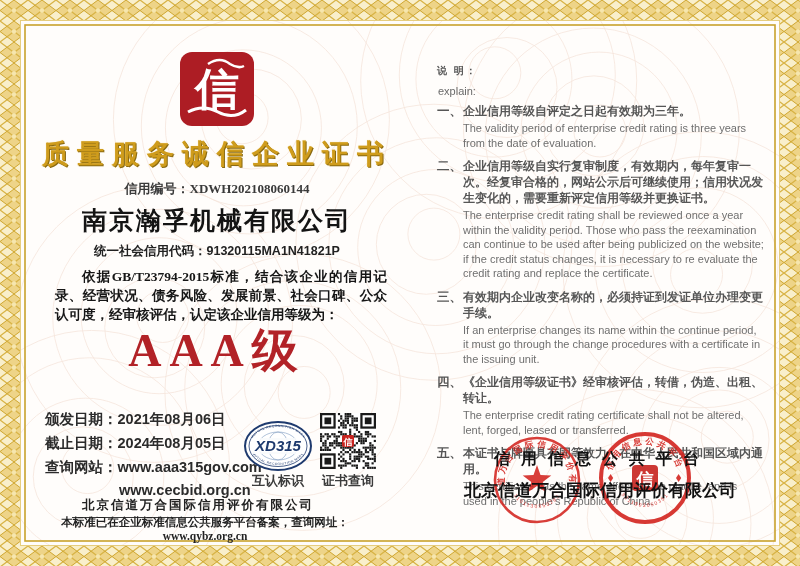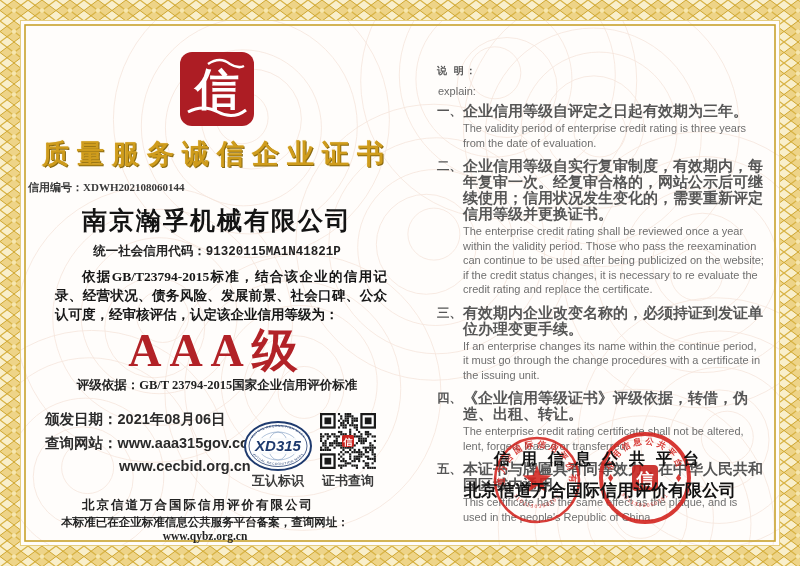--- a/index.html
+++ b/index.html
@@ -7,26 +7,26 @@
         font-family:"Liberation Sans",sans-serif;}
   .abs{position:absolute;}
   svg{display:block;}
   .bgsvg{position:absolute;left:0;top:0;z-index:0;}
   .layer{position:absolute;left:0;top:0;width:800px;height:566px;z-index:2;}
 
   
   .title{left:28px;top:136px;width:378px;text-align:center;font-size:27px;font-weight:bold;
          letter-spacing:8px;color:#cf9c1c;text-shadow:1px 1px 0 #8a6a12, 0 0 1px #e7c873;
          font-family:"Liberation Sans",sans-serif;white-space:nowrap;}
-  .creditno{left:28px;top:180px;width:378px;text-align:left;font-size:11px;font-weight:bold;
+  .creditno{left:28px;top:180px;width:378px;text-align:center;font-size:13px;font-weight:bold;
             color:#3a3a3a;font-family:"Liberation Serif",serif;}
   .company{left:28px;top:204px;width:378px;text-align:center;font-size:25px;font-weight:bold;
            letter-spacing:2px;color:#141414;font-family:"Liberation Serif",serif;}
   .uscc{left:28px;top:243px;width:378px;text-align:center;font-size:12.5px;font-weight:bold;
-        color:#222;font-family:Liberation Mono, monospace;}
+        color:#222;font-family:Liberation Sans, sans-serif;}
   .para{left:55px;top:267px;width:332px;font-size:13.5px;font-weight:600;line-height:19px;
         color:#161616;text-align:justify;text-indent:2em;font-family:"Liberation Serif",serif;}
   .grade{left:28px;top:320px;width:378px;text-align:center;font-size:46px;font-weight:bold;
          letter-spacing:8px;color:#b22227;font-family:"Liberation Serif",serif;}
   .basis{left:28px;top:377px;width:378px;text-align:center;font-size:12.5px;font-weight:bold;
          color:#222;font-family:"Liberation Serif",serif;}
   .dates{left:45px;top:410px;width:230px;font-size:14.5px;font-weight:bold;color:#2b2b2b;}
   .dates .row{margin-bottom:5px;white-space:nowrap;}
   .dates .row.indent{padding-left:74px;}
   .badgelabel{top:472px;width:70px;text-align:center;font-size:13px;font-weight:bold;color:#3c3c3c;}
@@ -37,21 +37,21 @@
   .footnote{left:50px;top:515px;width:310px;text-align:center;font-size:11.5px;font-weight:bold;
             color:#222;font-family:"Liberation Serif",serif;}
 
   
   .exp-head{left:437px;top:64px;font-size:10px;font-weight:bold;color:#565656;letter-spacing:2px;}
   .exp-head-en{left:438px;top:85px;font-size:11px;color:#6a6a6a;}
   .exp-items{left:437px;top:103px;width:327px;}
   .exp-item{display:flex;margin-bottom:8px;}
   .exp-num{width:26px;flex:none;font-size:12.5px;font-weight:bold;color:#565656;line-height:16px;}
   .exp-body{flex:1;}
-  .exp-cn{font-size:15px;font-weight:bold;color:#565656;line-height:16px;}
+  .exp-cn{font-size:12px;font-weight:bold;color:#565656;line-height:16px;}
   .exp-en{font-size:11px;color:#6f6f6f;line-height:14.5px;margin-top:2px;}
 
   
   .stamp-line1{left:462px;top:449px;width:280px;text-align:center;font-size:16px;font-weight:bold;
                color:#111;letter-spacing:11px;font-family:"Liberation Serif",serif;z-index:3;white-space:nowrap;}
   .stamp-line2{left:450px;top:479px;width:300px;text-align:center;font-size:17px;font-weight:bold;
                color:#111;font-family:"Liberation Serif",serif;z-index:3;white-space:nowrap;}
   .sealsvg{z-index:1;}
   .sealring{font-size:8.5px;font-weight:bold;fill:#d3241f;letter-spacing:3px;
             font-family:"Liberation Serif",serif;}
@@ -153,25 +153,27 @@
     <div class="abs company">南京瀚孚机械有限公司</div>
 
     <div class="abs uscc">
       <span>统一社会信用代码：</span><span>91320115MA1N41821P</span>
     </div>
 
     <div class="abs para">依据GB/T23794-2015标准，结合该企业的信用记录、经营状况、债务风险、发展前景、社会口碑、公众认可度，经审核评估，认定该企业信用等级为：</div>
 
     <div class="abs grade">AAA级</div>
 
-    <div class="abs basis">评级依据：GB/T 23794-2015国家企业信用评价标准</div>
 
     <div class="abs dates">
       <div class="row">
         <span>颁发日期：</span><span>2021年08月06日</span>
+      </div>
+      <div class="row">
+        <span>截止日期：</span><span>2024年08月05日</span>
       </div>
       <div class="row">
         <span>查询网站：</span><span>www.aaa315gov.com</span>
       </div>
       <div class="row indent">
         <span>www.cecbid.org.cn</span>
       </div>
     </div>
 
     <svg class="abs" style="left:242px;top:420px;" width="72" height="52">
@@ -463,21 +465,21 @@
       <div class="exp-item">
         <div class="exp-num">三、</div>
         <div class="exp-body">
           <div class="exp-cn">有效期内企业改变名称的，必须持证到发证单位办理变更手续。</div>
           <div class="exp-en">If an enterprise changes its name within the continue period, it must go through the change procedures with a certificate in the issuing unit.</div>
         </div>
       </div>
       <div class="exp-item">
         <div class="exp-num">四、</div>
         <div class="exp-body">
-          <div class="exp-cn">《企业信用等级证书》评级依据，转借，伪造、出租、转让。</div>
+          <div class="exp-cn">《企业信用等级证书》经审核评估，转借，伪造、出租、转让。</div>
           <div class="exp-en">The enterprise credit rating certificate shall not be altered, lent, forged, leased or transferred.</div>
         </div>
       </div>
       <div class="exp-item">
         <div class="exp-num">五、</div>
         <div class="exp-body">
           <div class="exp-cn">本证书与牌匾具有同等效力，在中华人民共和国区域内通用。</div>
           <div class="exp-en">This certificate has the same effect as the plaque, and is used in the people's Republic of China.</div>
         </div>
       </div>

